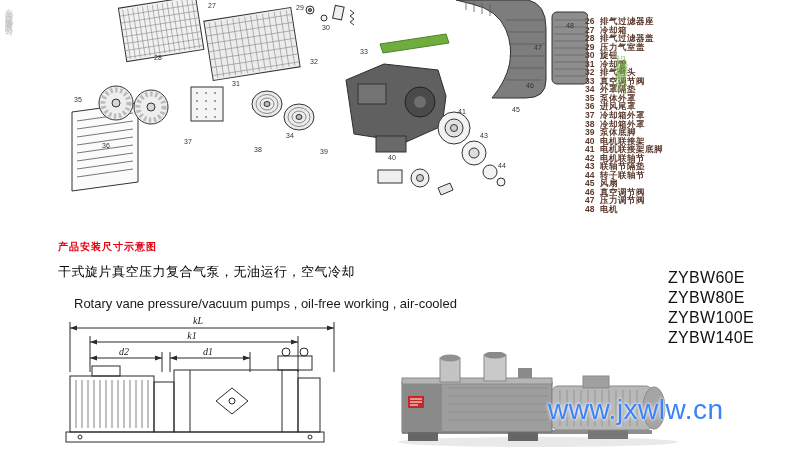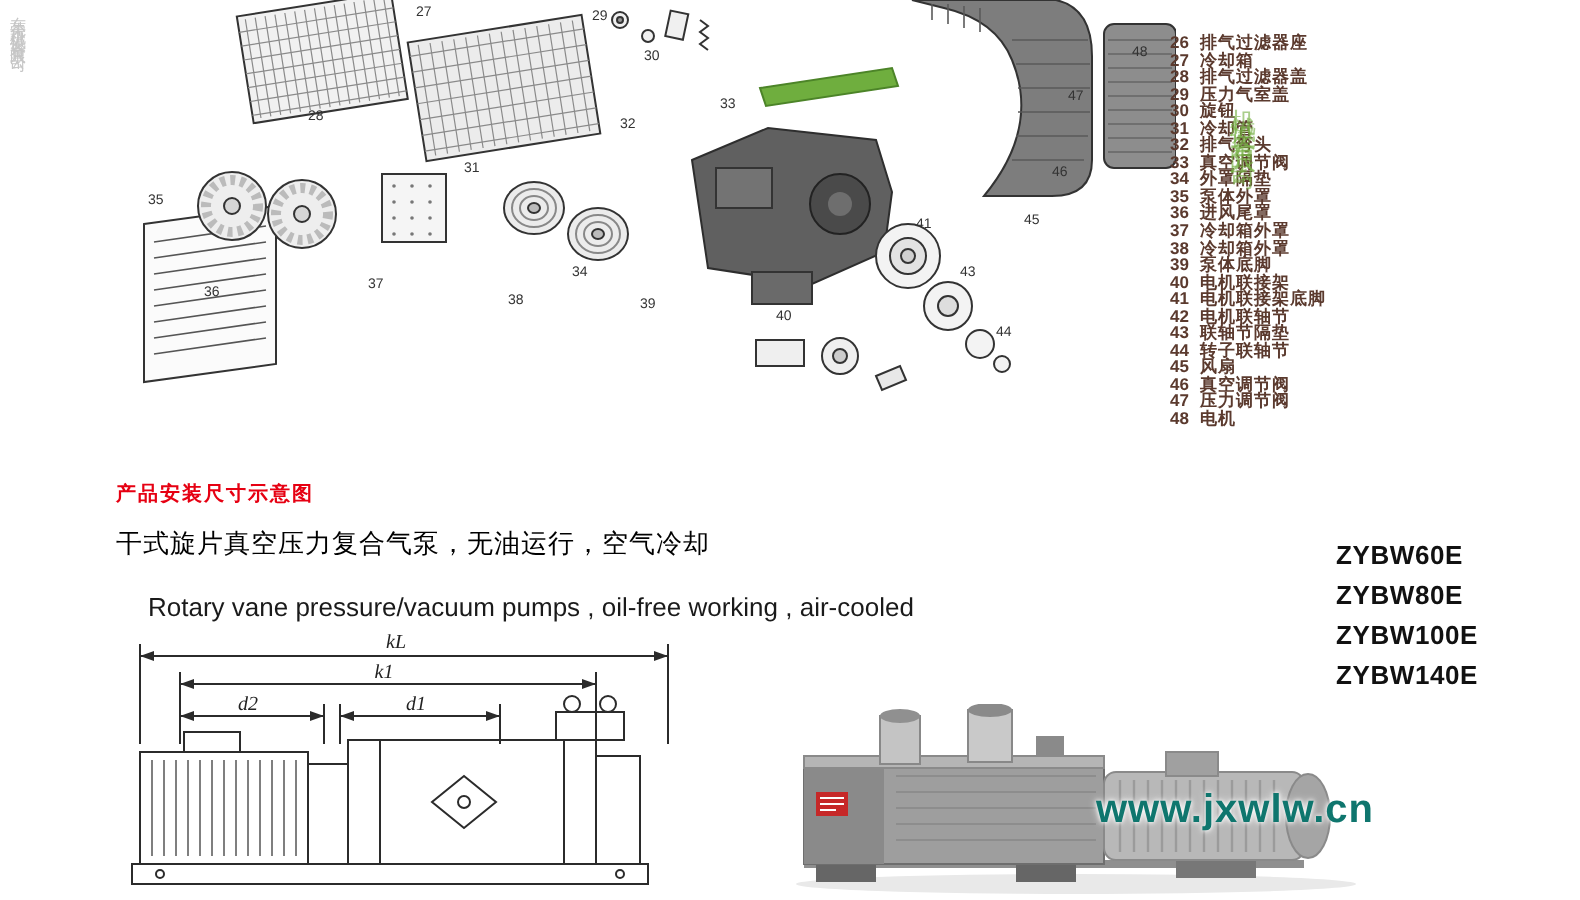--- a/index.html
+++ b/index.html
@@ -24,27 +24,27 @@
   .part-row .pname{letter-spacing:0.5px;}
 
   
   .bottom-section{position:absolute;left:0;top:232px;width:790px;height:218px;}
   .section-heading{position:absolute;left:58px;top:8px;margin:0;
       font-size:10px;font-weight:bold;color:#e60012;letter-spacing:1px;}
   .subtitle-cn{position:absolute;left:58px;top:31px;margin:0;font-size:13px;
       color:#000000;letter-spacing:0.5px;}
   .subtitle-en{position:absolute;left:58px;top:48px;margin:16px;font-size:13px;color:#1a1a1a;}
   .models{position:absolute;left:668px;top:36px;}
-  .model{font-size:13px;font-weight:bold;color:#111;line-height:20px;letter-spacing:0.3px;}
+  .model{font-size:16px;font-weight:normal;color:#111;line-height:20px;letter-spacing:0.3px;}
 
   .dim-svg{position:absolute;left:62px;top:76px;}
   .photo{position:absolute;left:388px;top:120px;width:298px;height:96px;}
 
-  .site-watermark{position:absolute;left:548px;top:162px;font-size:20px;font-weight:bold;
-      color:#0f766e;letter-spacing:0.5px;z-index:5;
+  .site-watermark{position:absolute;left:548px;top:162px;font-size:28px;font-weight:normal;
+      color:#3b82f6;letter-spacing:0.5px;z-index:5;
       text-shadow:0 0 2px #fff,0 0 4px #fff;}
 
   svg text.callout{font-family:"Liberation Sans",sans-serif;}
   .dim-label{font-family:"Liberation Serif",serif;font-style:italic;font-size:10px;fill:#222;}
 </style>
 </head>
 <body>
 
 <div class="page">
 

